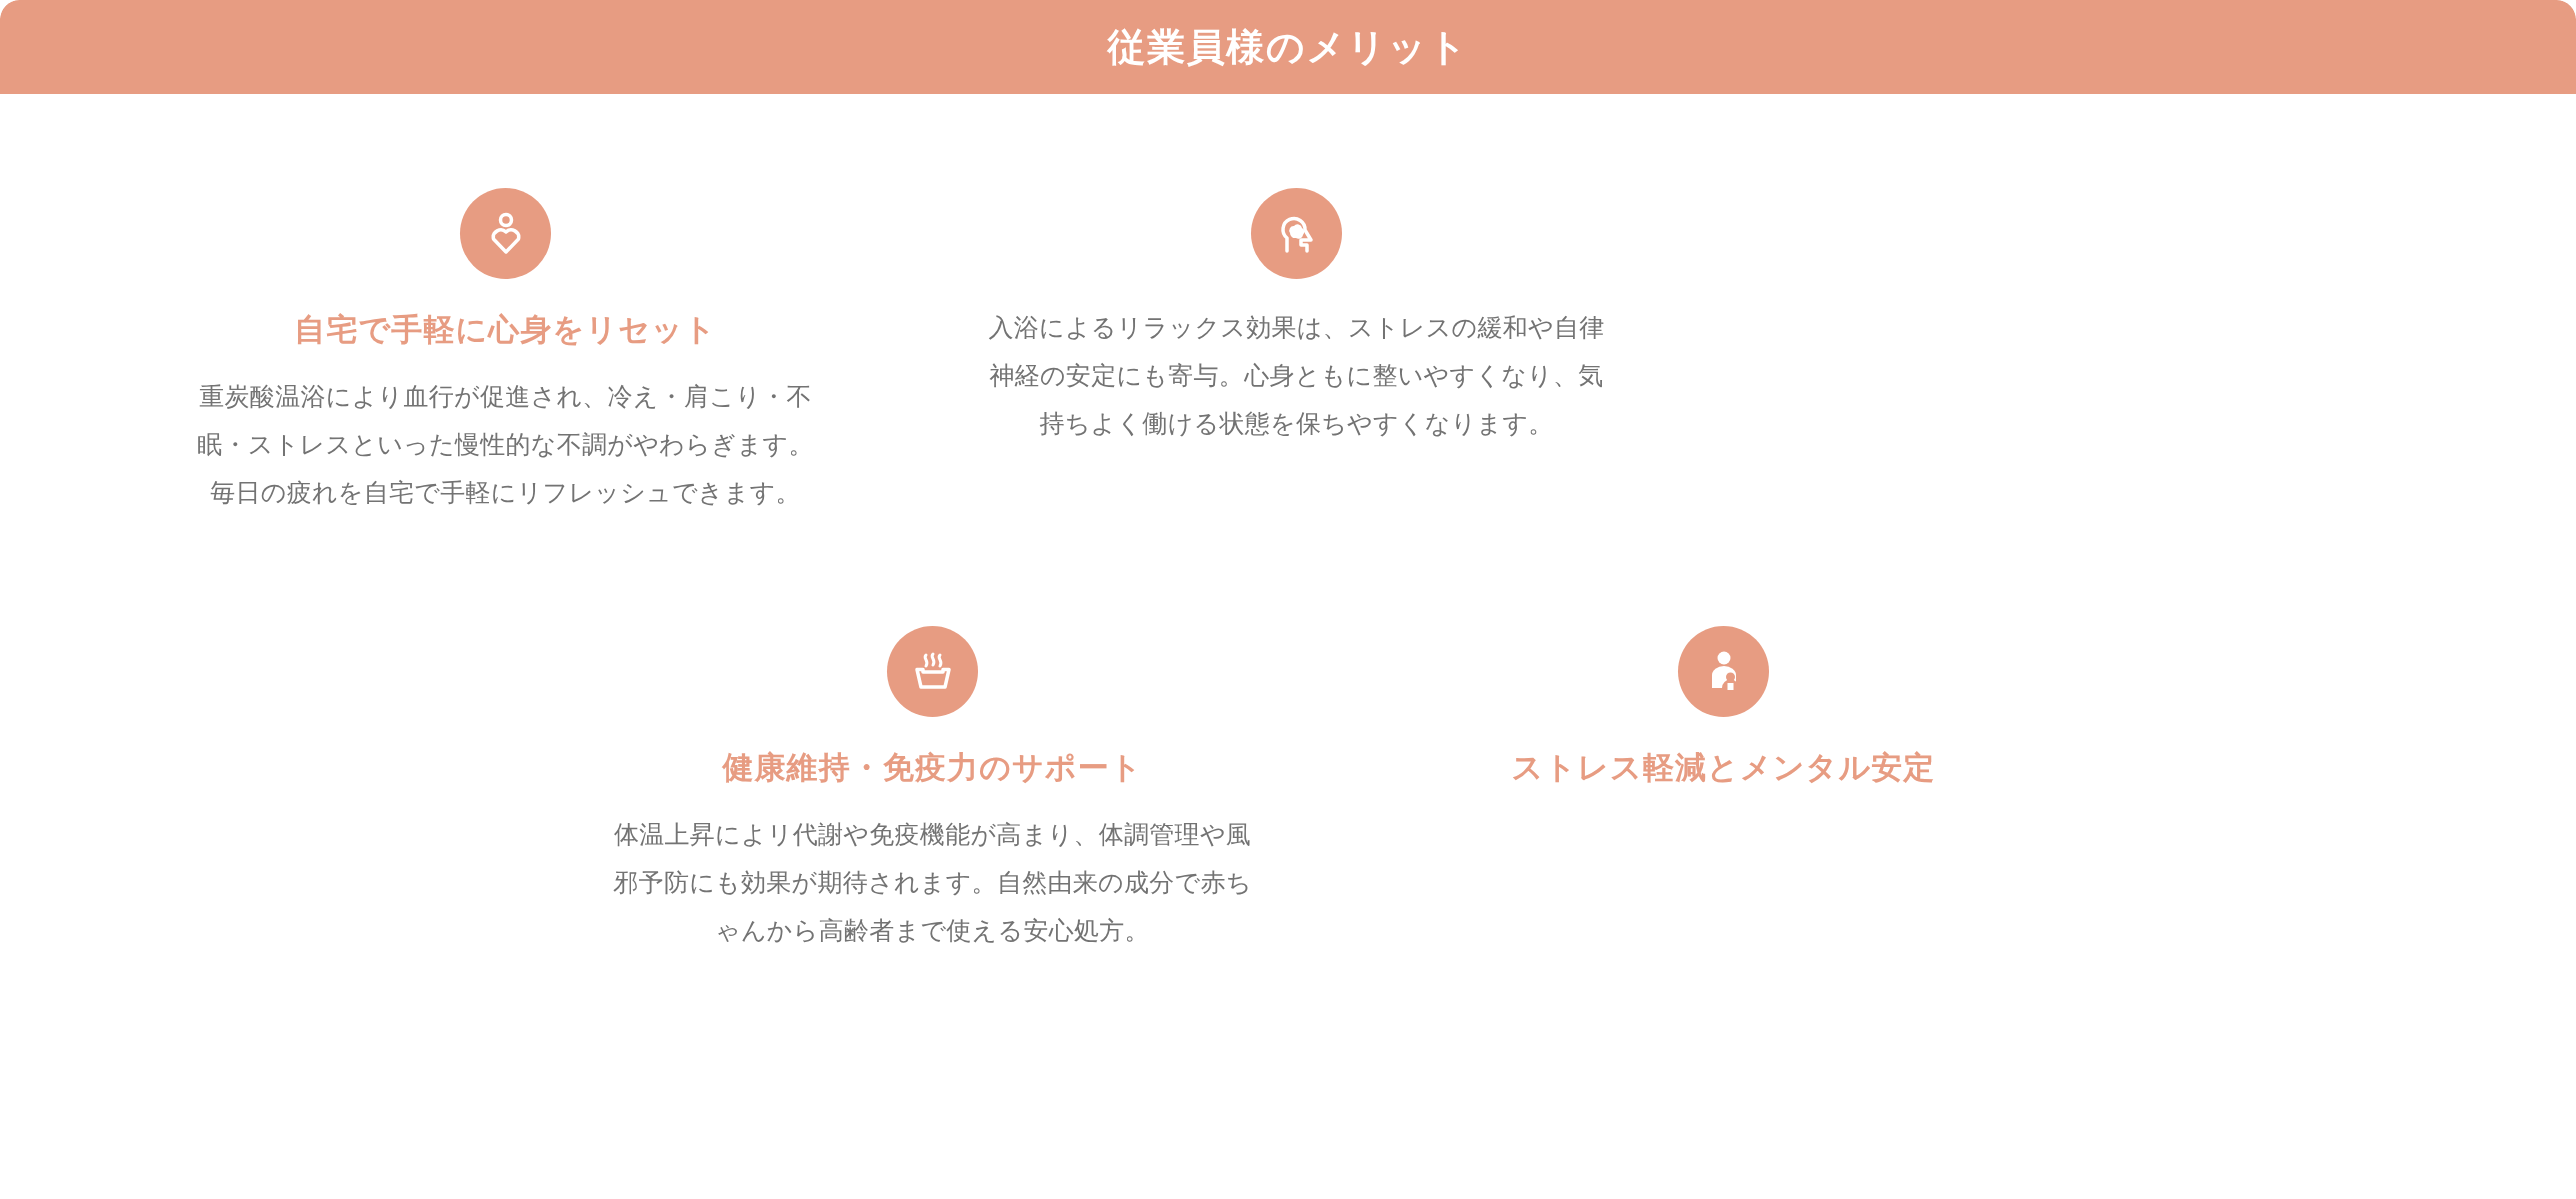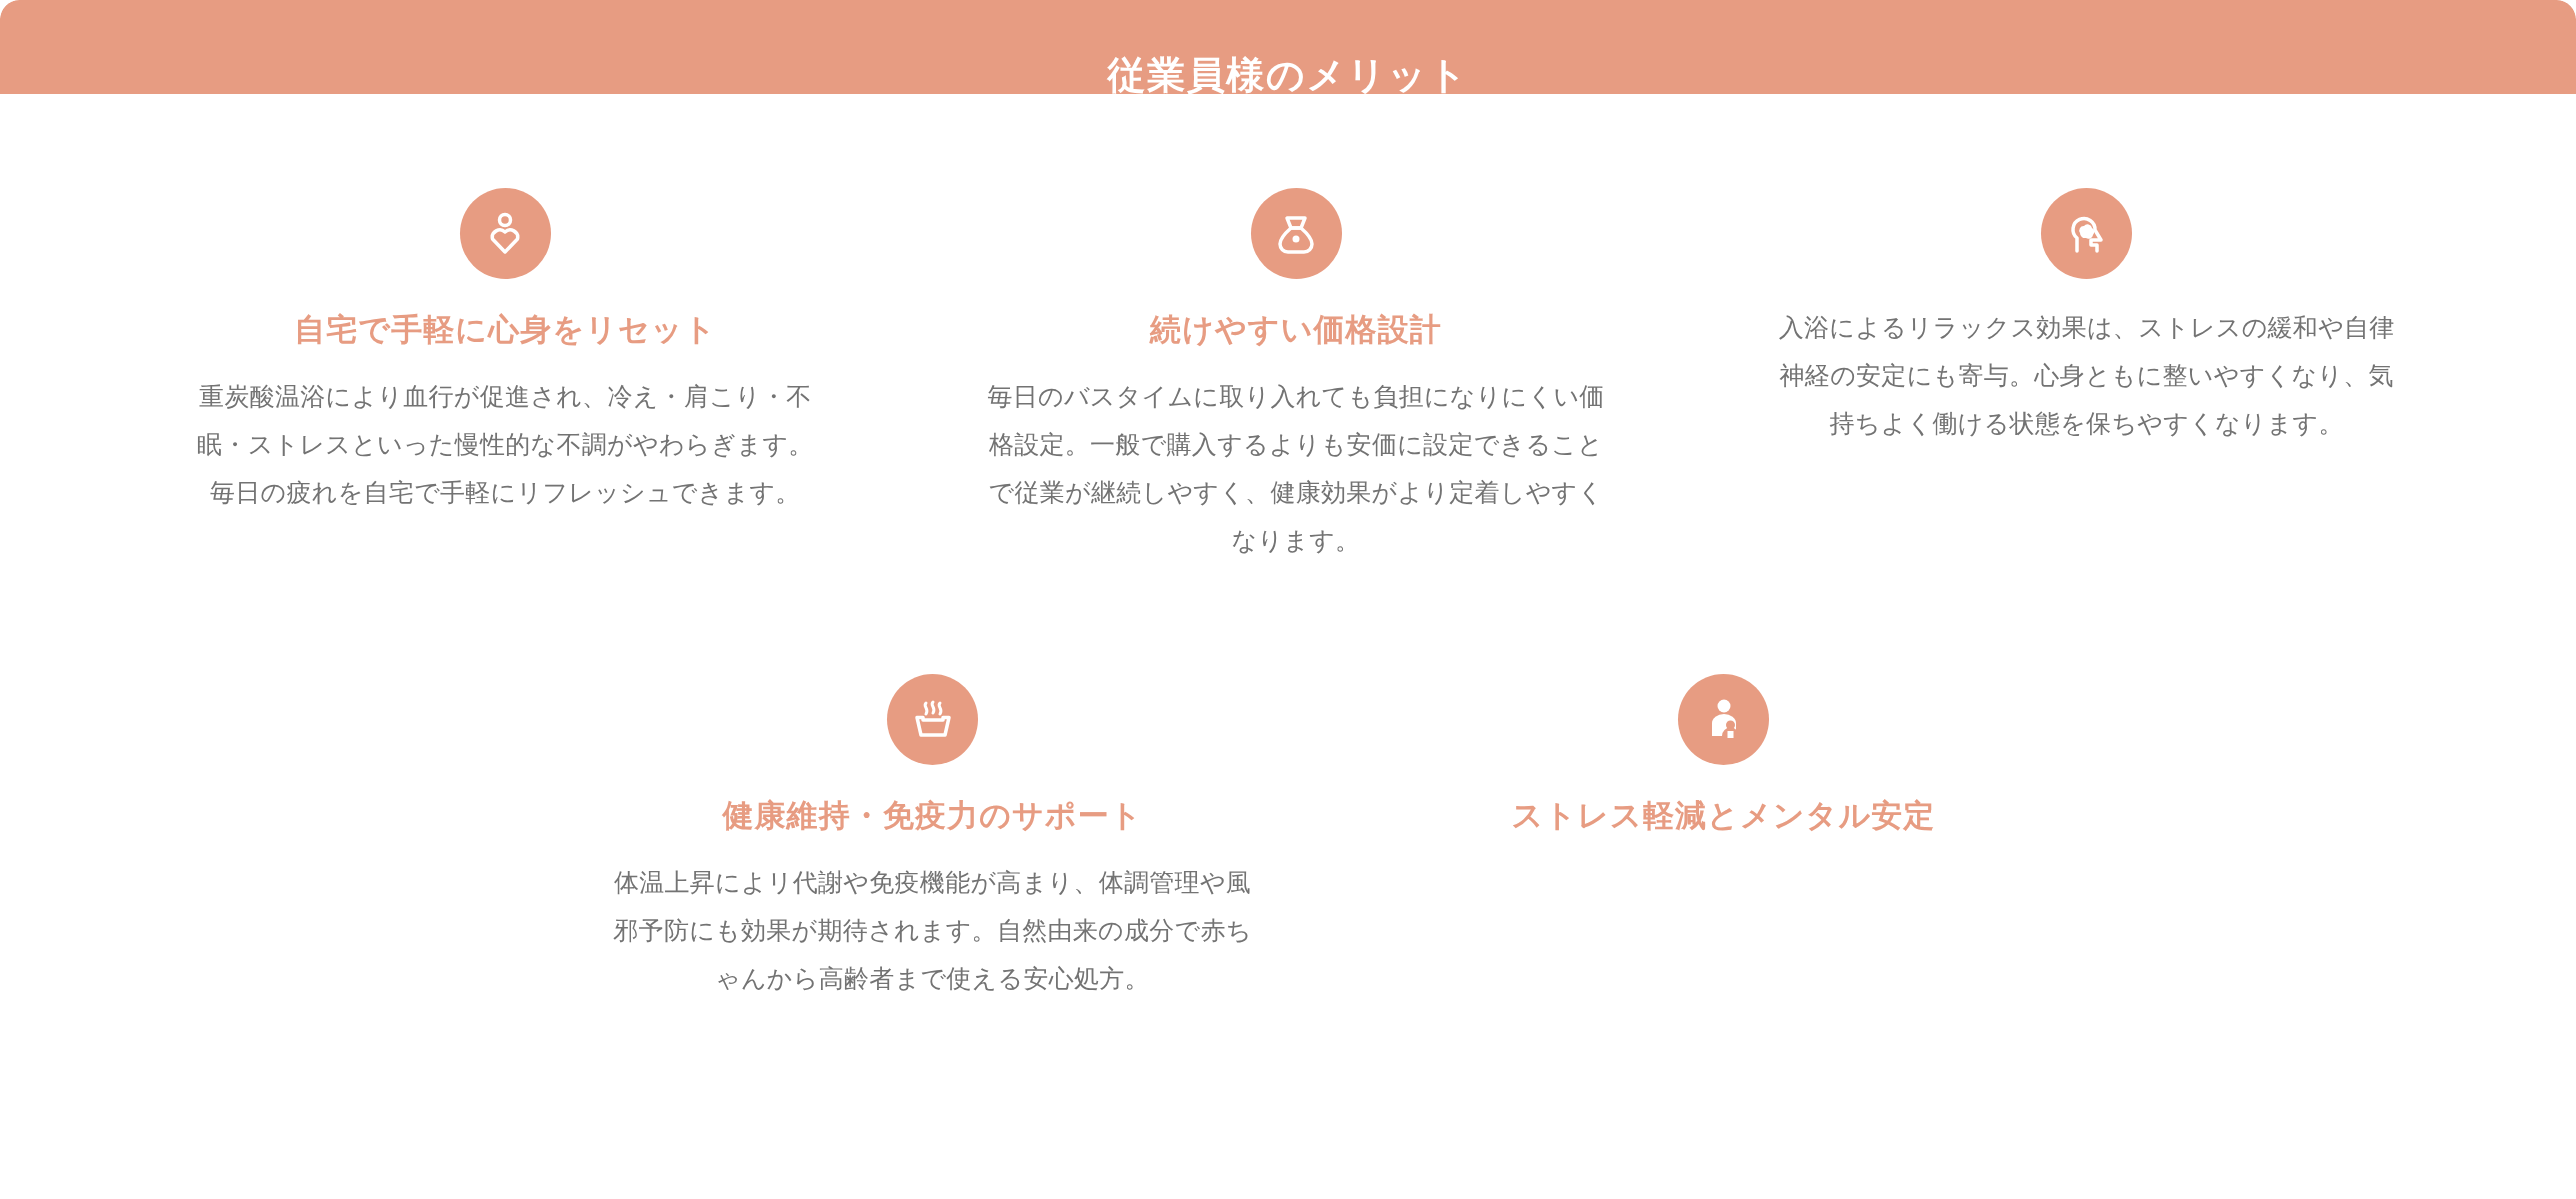--- a/index.html
+++ b/index.html
@@ -27,21 +27,21 @@
   .section-header {
     position: absolute;
     top: 0;
     left: 0;
     width: 2576px;
     height: 94px;
     background: #e79c82;
     border-top-left-radius: 19.3px;
     border-top-right-radius: 19.3px;
     display: flex;
-    align-items: flex-end;
+    align-items: center;
     justify-content: center;
   }
   .section-header-title {
     color: #ffffff;
     font-size: 38px;
     font-weight: bold;
     letter-spacing: 1.6px;
     line-height: 1;
     white-space: nowrap;
   }
@@ -140,31 +140,20 @@
         <div class="icon-circle">
           <svg viewBox="0 0 100 100" aria-hidden="true">
             <circle cx="50" cy="22" r="11" fill="none" stroke="#ffffff" stroke-width="7"></circle>
             <path d="M50 86 L25 60 A15 15 0 0 1 50 46 A15 15 0 0 1 75 60 Z" fill="none" stroke="#ffffff" stroke-width="7" stroke-linejoin="round" stroke-linecap="round"></path>
           </svg>
         </div>
         <div class="card-title">自宅で手軽に心身をリセット</div>
         <div class="card-body">重炭酸温浴により血行が促進され、冷え・肩こり・不眠・ストレスといった慢性的な不調がやわらぎます。毎日の疲れを自宅で手軽にリフレッシュできます。</div>
       </div>
 
-      <div class="card">
-        <div class="icon-circle">
-          <svg viewBox="0 0 100 100" aria-hidden="true">
-            <path d="M32 18 H68 L60 38 H40 Z" fill="none" stroke="#ffffff" stroke-width="7" stroke-linejoin="round"></path>
-            <path d="M40 38 C24 52 18 62 18 70 A16 16 0 0 0 34 86 H66 A16 16 0 0 0 82 70 C82 62 76 52 60 38 Z" fill="none" stroke="#ffffff" stroke-width="7" stroke-linejoin="round"></path>
-            <circle cx="50" cy="60" r="7" fill="#ffffff"></circle>
-          </svg>
-        </div>
-        <div class="card-title">続けやすい価格設計</div>
-        <div class="card-body">毎日のバスタイムに取り入れても負担になりにくい価格設定。一般で購入するよりも安価に設定できることで従業が継続しやすく、健康効果がより定着しやすくなります。</div>
-      </div>
 
       <div class="card">
         <div class="icon-circle">
           <svg viewBox="0 0 100 100" aria-hidden="true">
             <path d="M70 84 V72 H58 V62 H78 L66 42 A22 22 0 1 0 30 58 V84" fill="none" stroke="#ffffff" stroke-width="7" stroke-linejoin="round" stroke-linecap="round"></path>
             <path d="M44 34 A9 9 0 0 1 60 38 A9 9 0 0 1 62 52 A9 9 0 0 1 48 58 A10 10 0 0 1 36 48 A9 9 0 0 1 44 34 Z" fill="#ffffff"></path>
           </svg>
         </div>
         <div class="card-body">入浴によるリラックス効果は、ストレスの緩和や自律神経の安定にも寄与。心身ともに整いやすくなり、気持ちよく働ける状態を保ちやすくなります。</div>
       </div>

